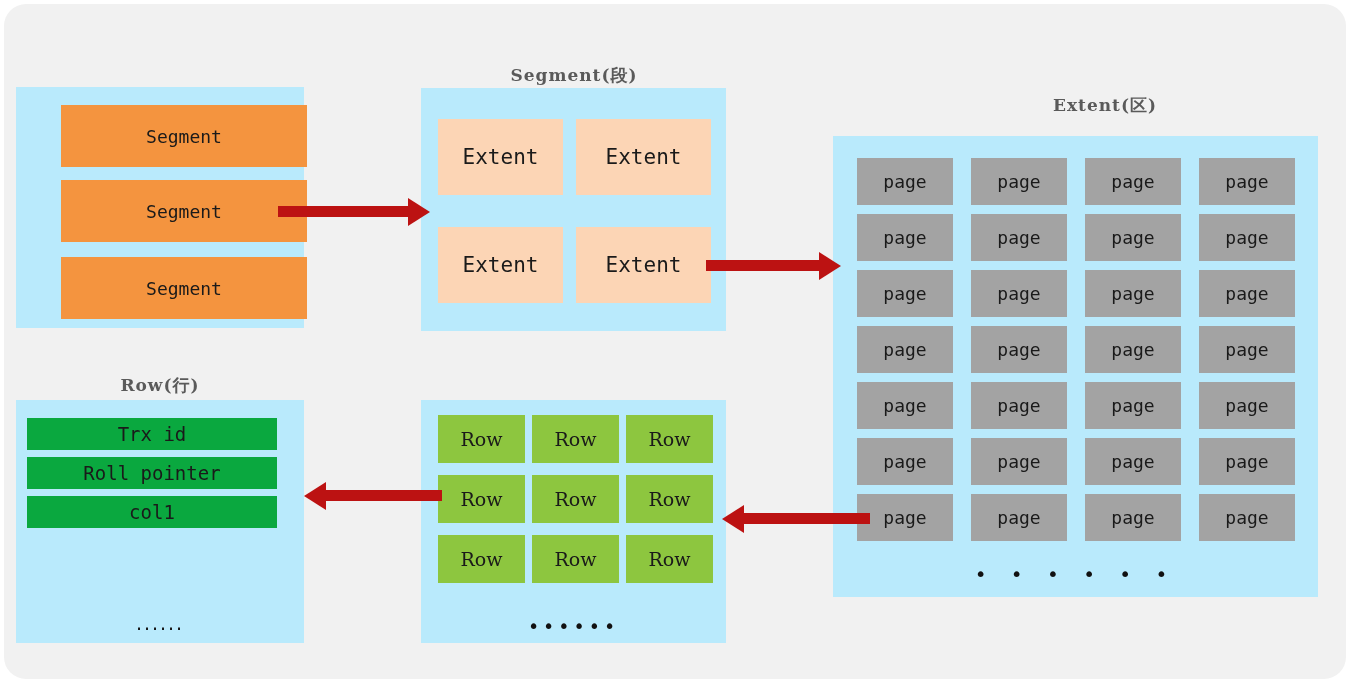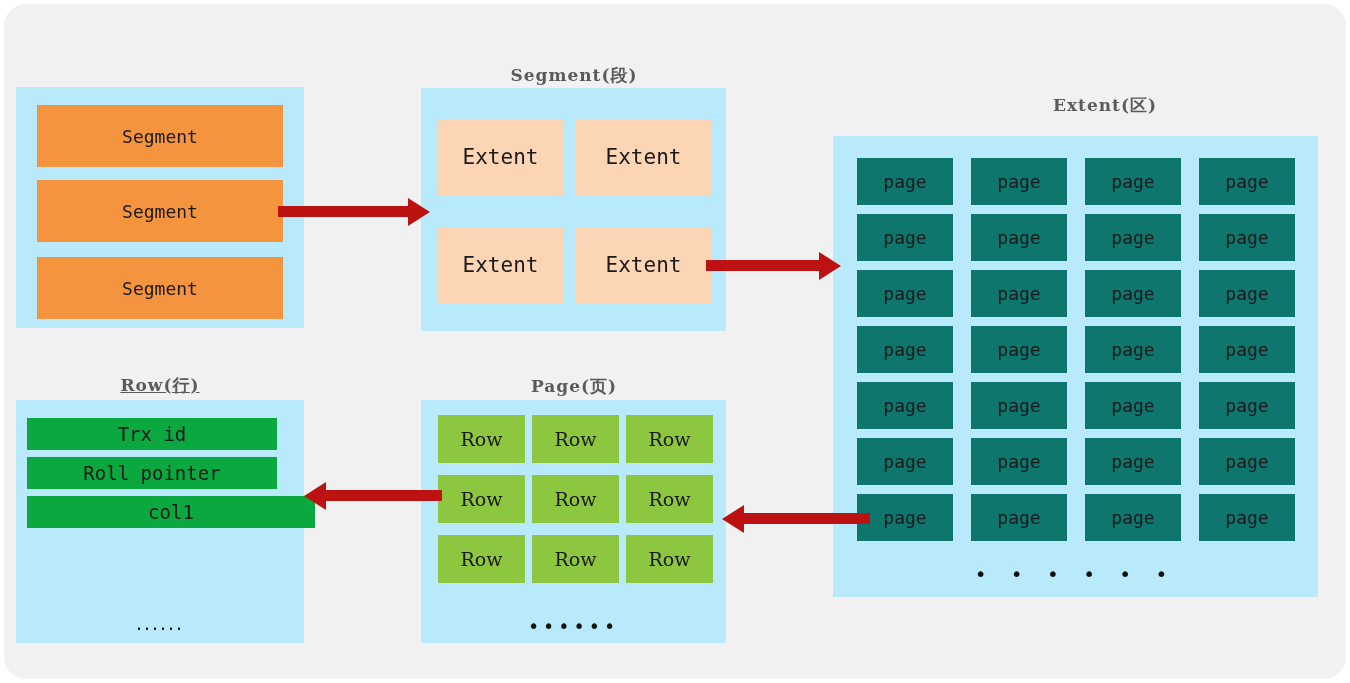--- a/index.html
+++ b/index.html
@@ -49,23 +49,23 @@
   }
   .cell {
     position: absolute;
     display: flex;
     align-items: center;
     justify-content: center;
     color: #1a1a1a;
     font-family: "DejaVu Sans Mono", "Liberation Mono", monospace;
     box-sizing: border-box;
   }
-  .seg-cell   { background: #f4943f; font-size: 18px; }
+  .seg-cell   { background: #f4943f; font-size: 18px; margin-left: 24px; }
   .ext-cell   { background: #fcd5b5; font-size: 21px; }
-  .page-cell  { background: #0f766e; font-size: 18px; }
+  .page-cell  { background: #a3a3a3; font-size: 18px; }
   .row-cell   { background: #8dc63f; font-size: 19px;
                  font-family: "DejaVu Serif","Liberation Serif",serif; }
   .col-cell   { background: #0aa83f; font-size: 19px; }
 
   .dots {
     position: absolute;
     color: #111111;
     font-size: 22px;
     letter-spacing: 3px;
     font-family: "DejaVu Sans", "Liberation Sans", sans-serif;
@@ -140,40 +140,39 @@
       <div class="cell page-cell" style="left: 971px; top: 438px; width: 96px; height: 47px;">page</div>
       <div class="cell page-cell" style="left: 1085px; top: 438px; width: 96px; height: 47px;">page</div>
       <div class="cell page-cell" style="left: 1199px; top: 438px; width: 96px; height: 47px;">page</div>
       <div class="cell page-cell" style="left: 857px; top: 494px; width: 96px; height: 47px;">page</div>
       <div class="cell page-cell" style="left: 971px; top: 494px; width: 96px; height: 47px;">page</div>
       <div class="cell page-cell" style="left: 1085px; top: 494px; width: 96px; height: 47px;">page</div>
       <div class="cell page-cell" style="left: 1199px; top: 494px; width: 96px; height: 47px;">page</div>
     </div>
   <div class="dots" style="left:833px; top:562px; width:485px; font-size:20px; letter-spacing:9px;">• • • • • •</div>
 
-  <div class="group-title" style="left:424px; top:375px; width:300px;">Page(页)</div>
   <div class="blue-box" style="left:421px; top:400px; width:305px; height:243px;"></div>
   <div id="page-grid">
       <div class="cell row-cell" style="left: 438px; top: 415px; width: 87px; height: 48px;">Row</div>
       <div class="cell row-cell" style="left: 532px; top: 415px; width: 87px; height: 48px;">Row</div>
       <div class="cell row-cell" style="left: 626px; top: 415px; width: 87px; height: 48px;">Row</div>
       <div class="cell row-cell" style="left: 438px; top: 475px; width: 87px; height: 48px;">Row</div>
       <div class="cell row-cell" style="left: 532px; top: 475px; width: 87px; height: 48px;">Row</div>
       <div class="cell row-cell" style="left: 626px; top: 475px; width: 87px; height: 48px;">Row</div>
       <div class="cell row-cell" style="left: 438px; top: 535px; width: 87px; height: 48px;">Row</div>
       <div class="cell row-cell" style="left: 532px; top: 535px; width: 87px; height: 48px;">Row</div>
       <div class="cell row-cell" style="left: 626px; top: 535px; width: 87px; height: 48px;">Row</div>
     </div>
   <div class="dots" style="left:421px; top:615px; width:305px; font-size:19px; letter-spacing:4px;">••••••</div>
 
-  <div class="group-title" style="left:16px; top:374px; width:288px;text-decoration:underline;">Row(行)</div>
+  <div class="group-title" style="left:16px; top:374px; width:288px;">Row(行)</div>
   <div class="blue-box" style="left:16px; top:400px; width:288px; height:243px;"></div>
   <div class="cell col-cell" style="left:27px; top:457px; width:250px; height:32px;">Roll pointer</div>
   <div class="cell col-cell" style="left:27px; top:418px; width:250px; height:32px;">Trx id</div>
-  <div class="cell col-cell" style="left:27px; top:496px; width:288px; height:32px;">col1</div>
+  <div class="cell col-cell" style="left:27px; top:496px; width:250px; height:32px;">col1</div>
   <div class="dots" style="left:16px; top:618px; width:288px; font-size:19px; letter-spacing:2px;">······</div>
 
   <div class="arrow right" style="left:278px; top:206px; width:152px;">
     <div class="shaft" style="left:0; width:130px;"></div>
     <div class="head" style="left:130px;"></div>
   </div>
 
   <div class="arrow right" style="left:706px; top:260px; width:135px;">
     <div class="shaft" style="left:0; width:113px;"></div>
     <div class="head" style="left:113px;"></div>

